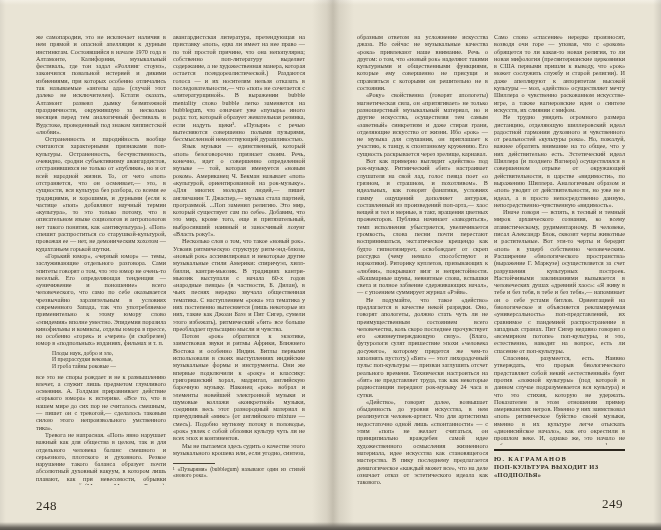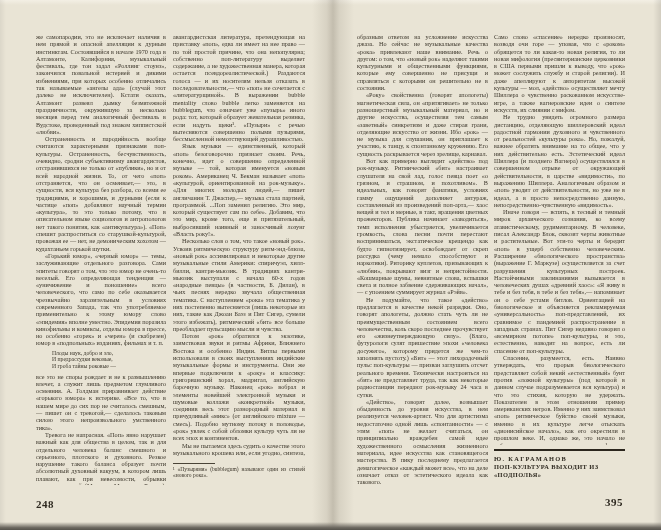--- a/index.html
+++ b/index.html
@@ -51,21 +51,21 @@
   .footnote-rule{width:42px;border-top:1px solid #4a4437;margin:0 0 2px 0;}
   .footnote{font-size:5.5px;line-height:6.4px;text-align:justify;margin:0;}
 
   .article-footer{position:absolute;left:494px;top:449px;width:131px;color:#2f2a21;}
   .footer-rule{border-top:2.5px solid #2b261d;margin:0 0 4px 0;}
   .footer-author{font-size:6.4px;font-weight:bold;letter-spacing:1.3px;line-height:8px;}
   .footer-title{font-size:6.4px;font-weight:bold;letter-spacing:0.4px;line-height:8px;}
 
   .pagenum{
     position:absolute;color:#2f2a21;
-    font-size:11px;font-weight:bold;letter-spacing:0.5px;
+    font-size:13px;font-weight:normal;letter-spacing:0.5px;
   }
   .pagenum-left{left:36px;top:498px;}
   .pagenum-right{right:38px;top:496px;}
 </style>
 </head>
 <body>
 
 <div class="photo">
   <div class="edge-top"></div>
   <div class="edge-left"></div>
@@ -116,14 +116,14 @@
     <p>Иначе говоря — вспять, в тесный и темный мирок архаического сознания, ко всему атавистическому, рудиментарному. В человеке, писал Александр Блок, сквозят черты животные и растительные. Вот эти-то черты и бередит «поп» в ущерб собственно человеческим. Расширение «биологического пространства» (выражение Г. Маркузе) осуществляется за счет разрушения культурных построек. Настойчивыми заклинаниями вызывается в человеческих душах «древний хаос»: «Я живу в тебе и без тебя, в тебе и без тебя»,— напоминает он о себе устами битлов. Ориентацией на биологическое и объясняется рекламируемая «универсальность» поп-представлений, их сравнимое с пандемией распространение в западных странах. Пит Сигер недавно говорил о «всемирном потопе» поп-культуры, и это, естественно, наводит на вопрос, есть ли спасение от поп-культуры.</p>
     <p>Спасение, разумеется, есть. Наивно утверждать, что прорыв биологического представляет собой некий «естественный» бунт против «ложной культуры» (под которой в данном случае подразумевается вся культура) и что это стихия, которую не удержать. Показателен в этом отношении пример американских негров. Именно у них заимствовал «поп» ритмическое буйство своей музыки, именно в их культуре легче отыскать «дионисийское начало», как его окрестили в прошлом веке. И, однако же, это начало не отбило у них интереса к другим формам культурной жизни, не отвратило их от социальной и политической борьбы. Все дело в том, что негритянское меньшинство из-за своего особого положения в американском обществе менее подвержено влиянию господствующей буржуазной культуры. А именно эта последняя, представляясь про-</p>
   </div>
 
   <div class="article-footer">
     <div class="footer-rule"></div>
     <div class="footer-author">Ю. КАГРАМАНОВ</div>
     <div class="footer-title">ПОП-КУЛЬТУРА ВЫХОДИТ ИЗ «ПОДПОЛЬЯ»</div>
   </div>
 
-  <div class="pagenum pagenum-right">395</div>
+  <div class="pagenum pagenum-right">249</div>
 </div>
 
 </body></html>

